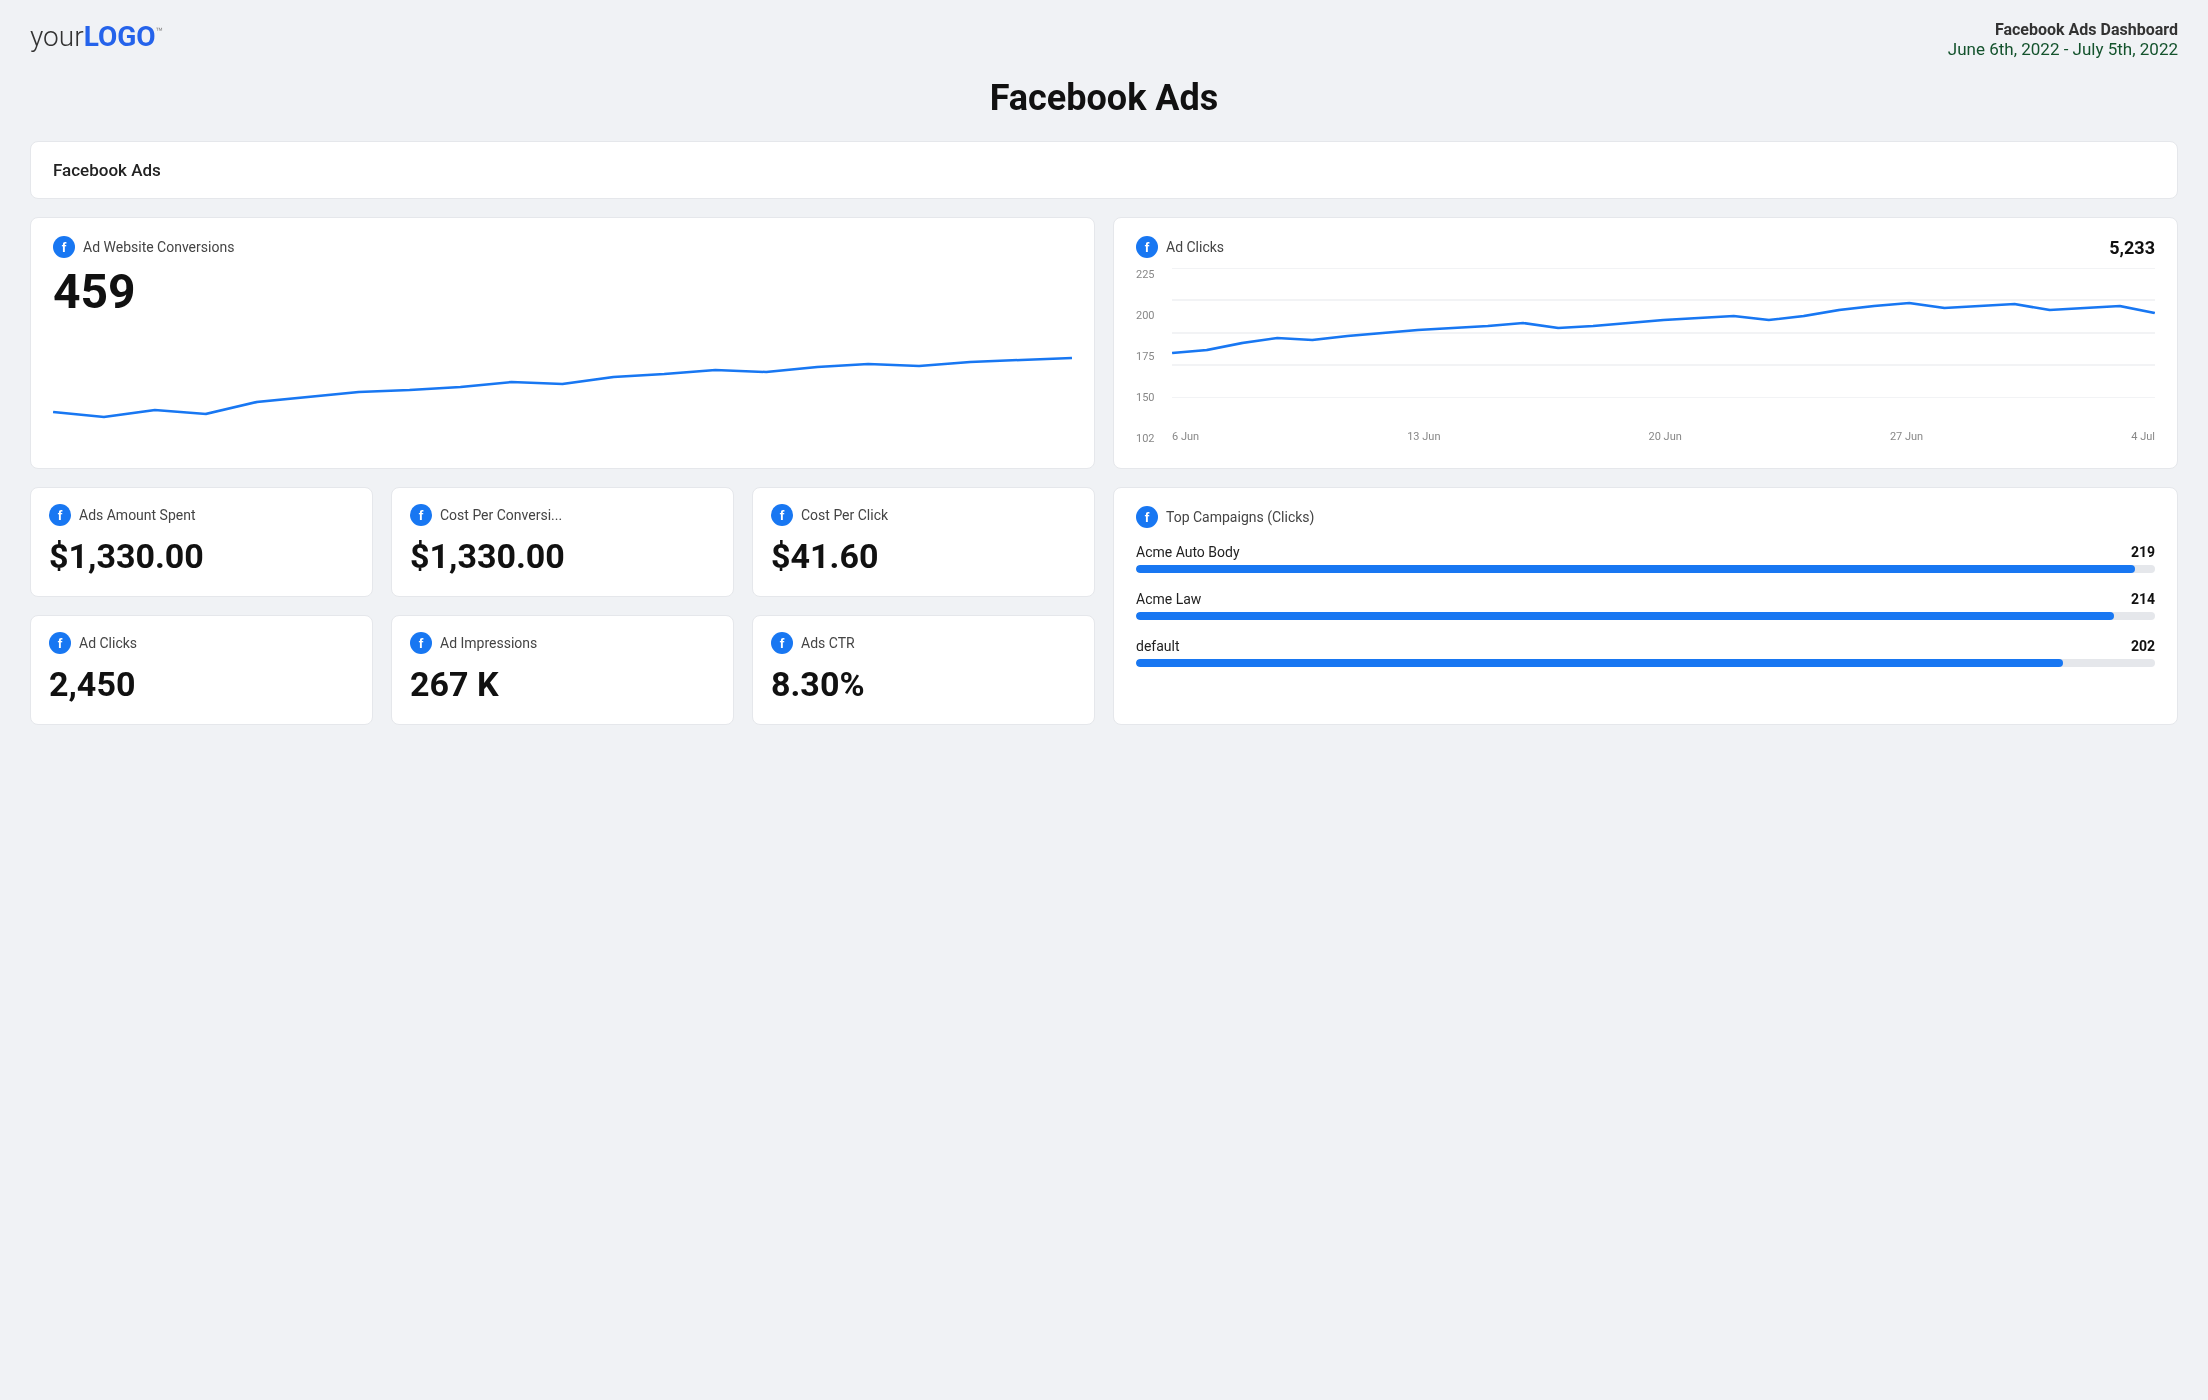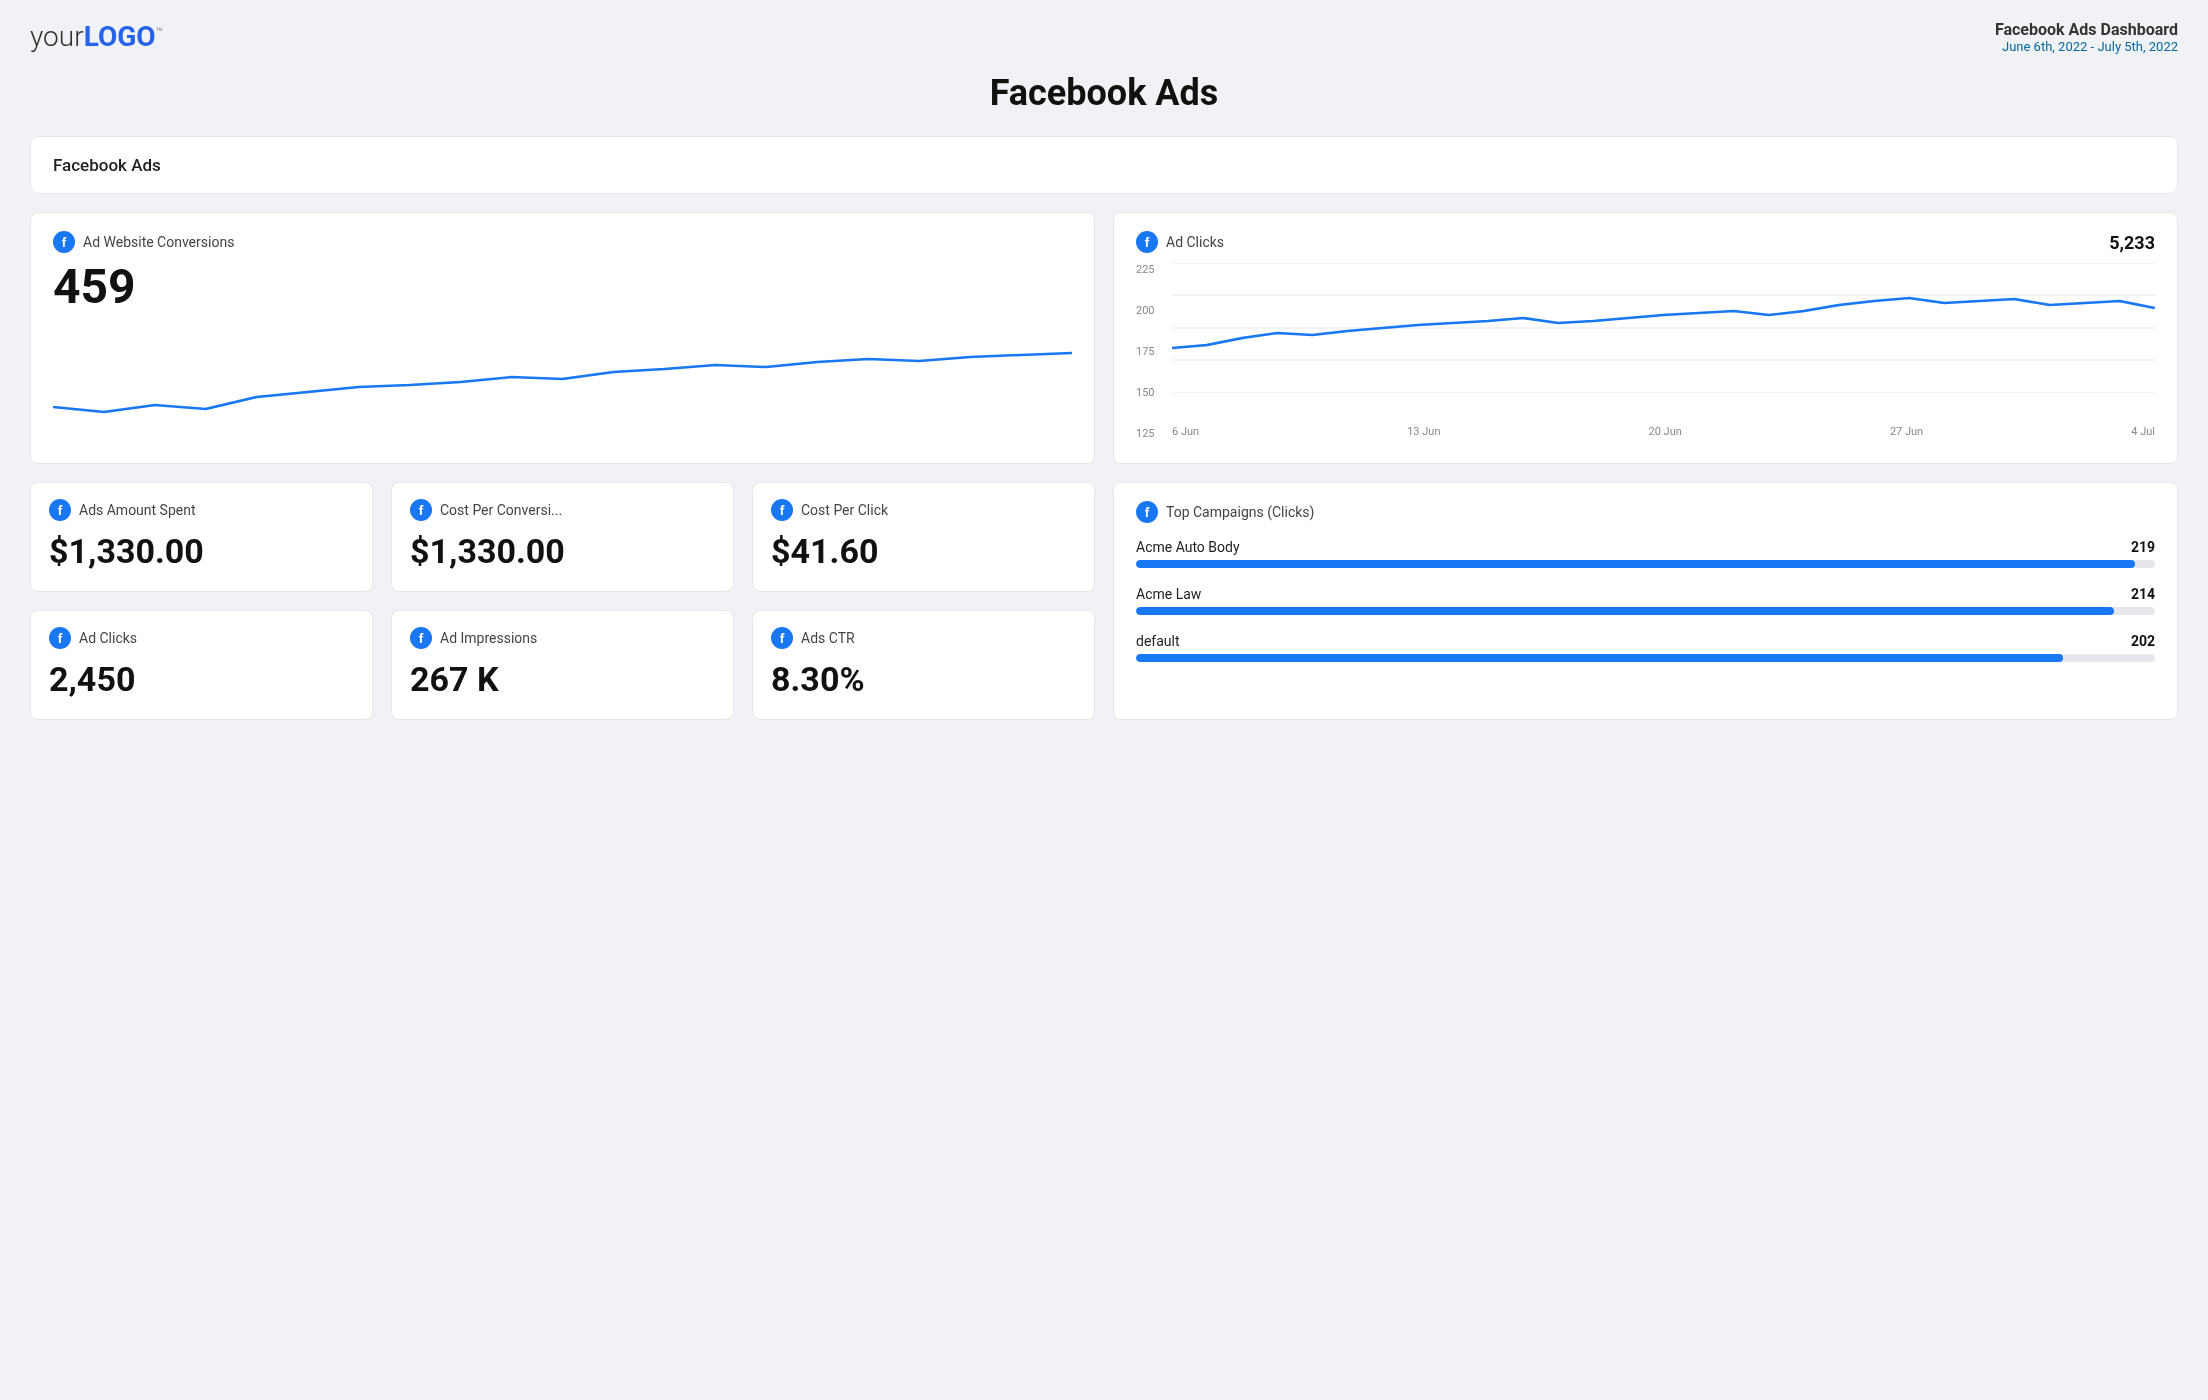--- a/index.html
+++ b/index.html
@@ -32,22 +32,22 @@
     }
     .header-right {
       text-align: right;
     }
     .dashboard-title {
       font-size: 16px;
       font-weight: 700;
       color: #333;
     }
     .date-range {
-      font-size: 13px;
-      color: #0369a1;
+      font-size: 17px;
+      color: #14532d;
     }
     .page-title {
       text-align: center;
       font-size: 36px;
       font-weight: 700;
       color: #111;
       margin-bottom: 22px;
     }
     .section-card {
       background: #fff;
@@ -264,21 +264,21 @@
       <span class="right-big-value">5,233</span>
     </div>
 
     <div class="chart-wrapper" style="margin-top:10px;height:150px;">
       
       <div class="y-axis-labels">
         <span>225</span>
         <span>200</span>
         <span>175</span>
         <span>150</span>
-        <span>125</span>
+        <span>102</span>
       </div>
       <svg width="100%" height="130" viewBox="0 0 560 130" preserveAspectRatio="none">
 
         <line x1="0" y1="0" x2="560" y2="0" stroke="#e5e7eb" stroke-width="1"></line>
         <line x1="0" y1="32" x2="560" y2="32" stroke="#e5e7eb" stroke-width="1"></line>
         <line x1="0" y1="65" x2="560" y2="65" stroke="#e5e7eb" stroke-width="1"></line>
         <line x1="0" y1="97" x2="560" y2="97" stroke="#e5e7eb" stroke-width="1"></line>
         <line x1="0" y1="130" x2="560" y2="130" stroke="#e5e7eb" stroke-width="1"></line>
 
         <polyline fill="none" stroke="#1877f2" stroke-width="2.5" points="

